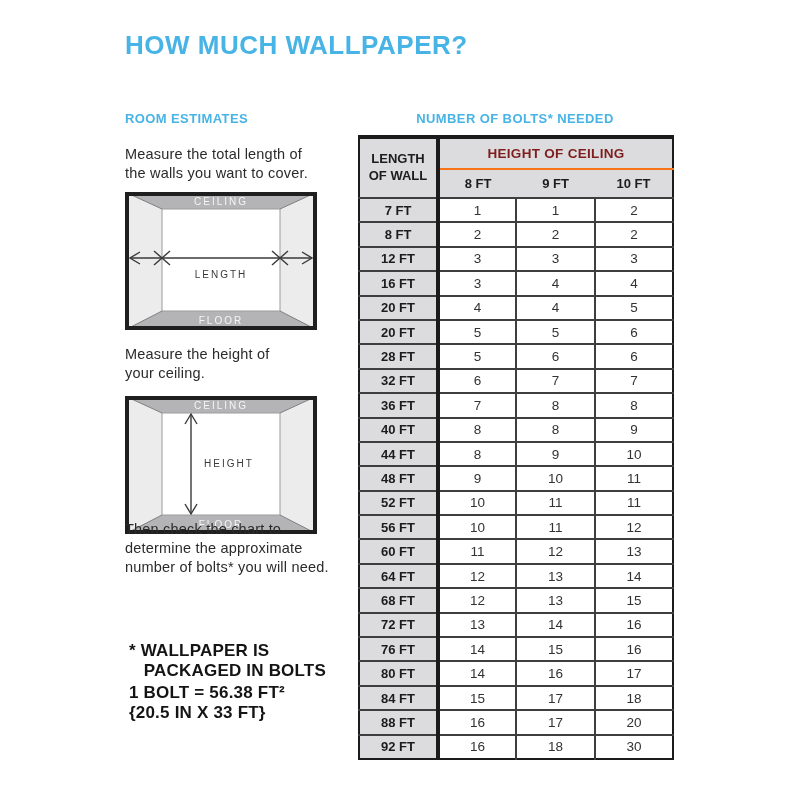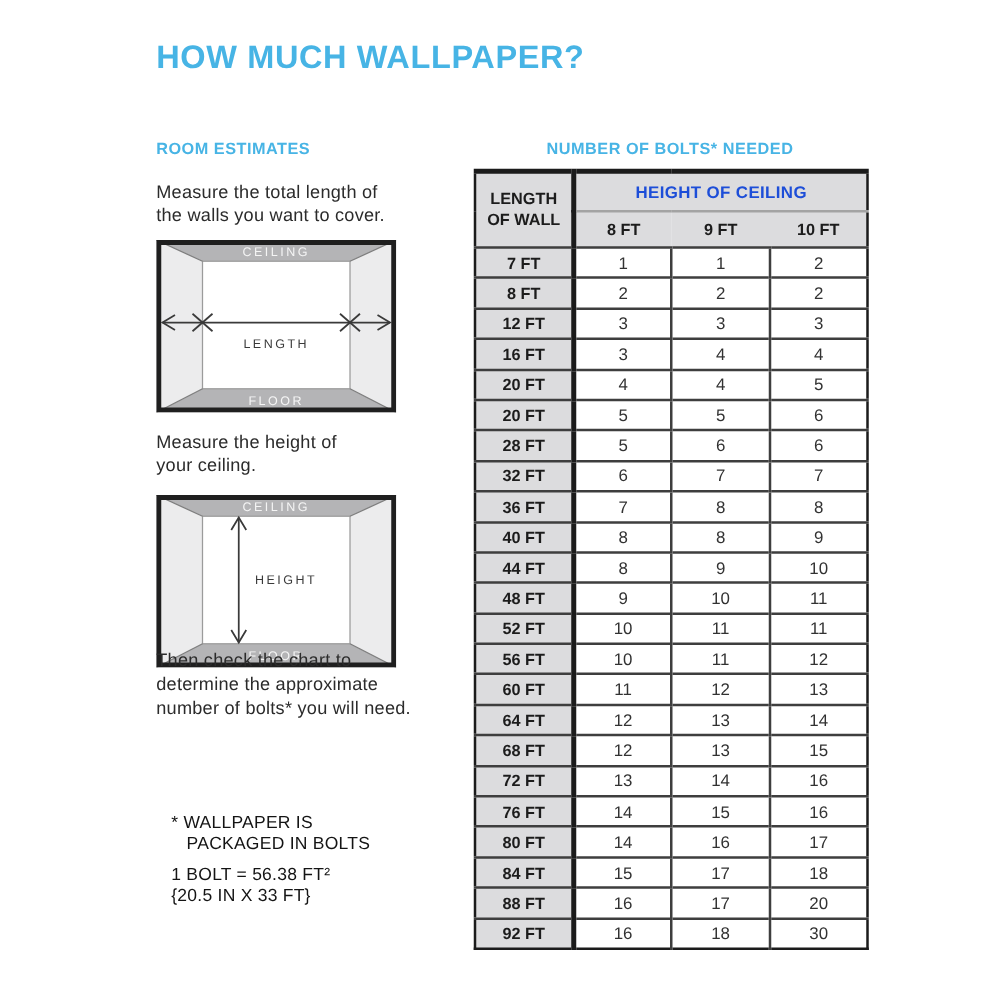--- a/index.html
+++ b/index.html
@@ -3,39 +3,39 @@
 <meta charset="utf-8">
 <style>
   html,body{margin:0;padding:0;background:#fff;}
   .page{position:relative;width:800px;height:800px;background:#ffffff;overflow:hidden;
         font-family:"Liberation Sans",sans-serif;}
   .title{position:absolute;left:125px;top:30px;margin:0;font-size:26px;font-weight:bold;
          color:#47b4e5;letter-spacing:0.5px;}
   .sec-h{position:absolute;font-size:13px;font-weight:bold;color:#47b4e5;letter-spacing:0.4px;}
   .para{position:absolute;left:125px;margin:0;font-size:14.5px;line-height:1.3;color:#2b2b2b;
         white-space:pre-line;letter-spacing:0.2px;}
-  .note{position:absolute;left:125px;margin:12px;font-size:14px;font-weight:normal;color:#141414;
+  .note{position:absolute;left:125px;margin:4px;font-size:17px;font-weight:bold;color:#141414;
         line-height:1.18;letter-spacing:0.2px;}
   .pre{white-space:pre;}
   .diagram{position:absolute;left:125px;}
   svg text{font-family:"Liberation Sans",sans-serif;}
   .band-label{fill:#f5f5f5;font-size:10px;letter-spacing:2px;}
   .dim-label{fill:#3a3a3a;font-size:10px;letter-spacing:2px;}
   .dim{stroke:#3a3a3a;stroke-width:1.4;fill:none;}
   .edge{stroke:#7d7d7d;stroke-width:1;}
   
-  .table-wrap{position:absolute;left:358px;top:111px;width:314px;margin-left:21px;}
+  .table-wrap{position:absolute;left:358px;top:111px;width:314px;}
   .table-wrap .sec-h{position:static;display:block;text-align:center;}
   table.bolts{margin-top:9px;border-collapse:collapse;table-layout:fixed;width:314px;
               border:2px solid #1b1b1b;border-top-width:4px;}
   table.bolts th,table.bolts td{padding:0;text-align:center;vertical-align:middle;}
   th.corner{background:#dcdcde;font-size:13px;font-weight:bold;color:#1c1c1c;
             white-space:pre-line;line-height:1.3;border-right:4px solid #1b1b1b;}
-  th.group{background:#dcdcde;font-size:13.5px;font-weight:bold;color:#1d4ed8;height:29px;
-           border-bottom:2px solid #a3a3a3;letter-spacing:0.3px;}
+  th.group{background:#dcdcde;font-size:13.5px;font-weight:bold;color:#7f1d1d;height:29px;
+           border-bottom:2px solid #f97316;letter-spacing:0.3px;}
   th.sub{background:#dcdcde;font-size:13px;font-weight:bold;color:#1c1c1c;height:27px;}
   tbody td{height:22.4px;font-size:13.5px;color:#323232;border-top:2px solid #3e3e3e;background:#fff;}
   tbody td.rowlabel{background:#dcdcde;font-weight:bold;font-size:13px;color:#1c1c1c;
                     border-right:4px solid #1b1b1b;}
   tbody td.c2,tbody td.c3{border-left:2px solid #3e3e3e;}
 </style>
 </head>
 <body>
 
 <div class="page">

